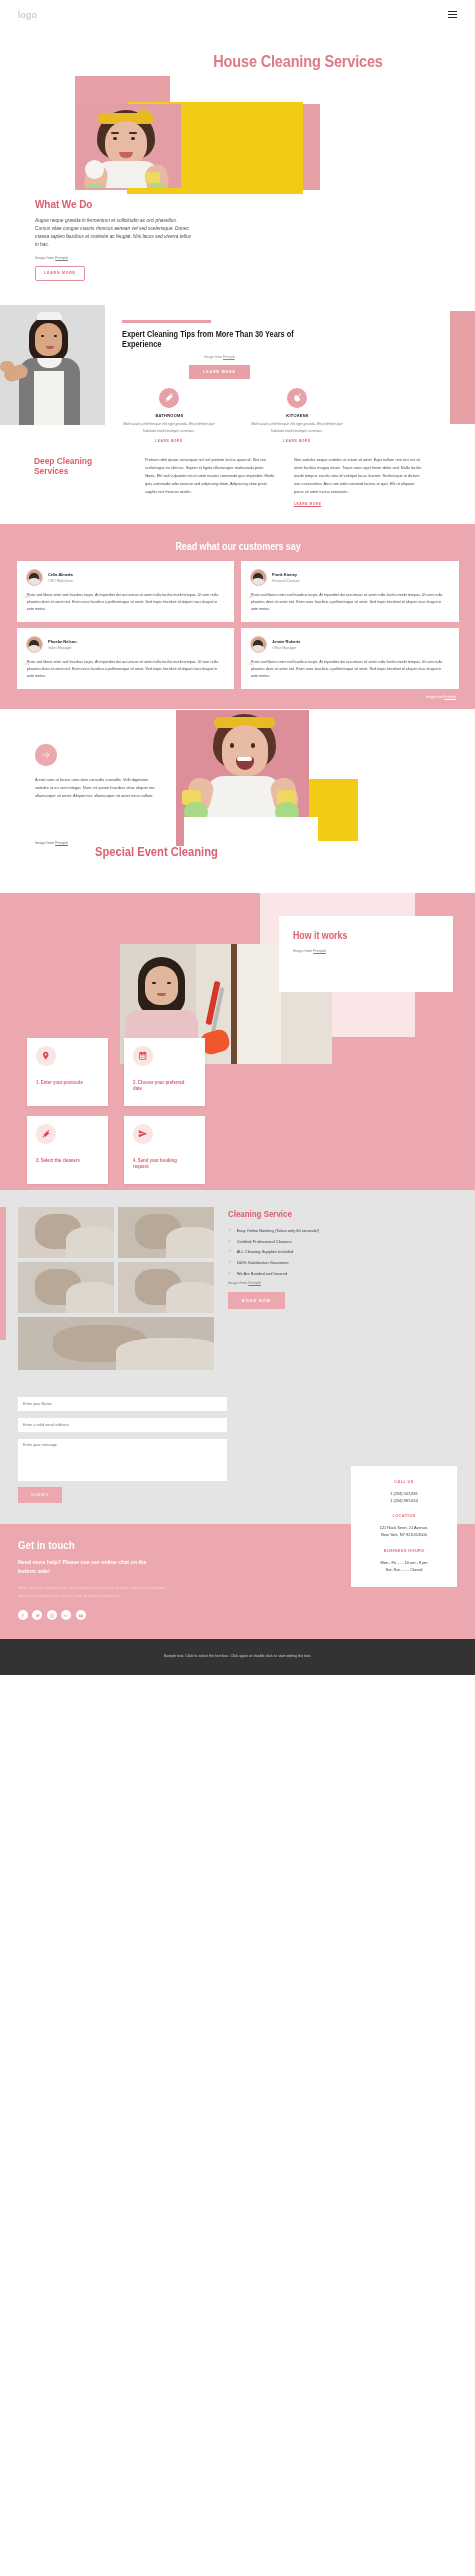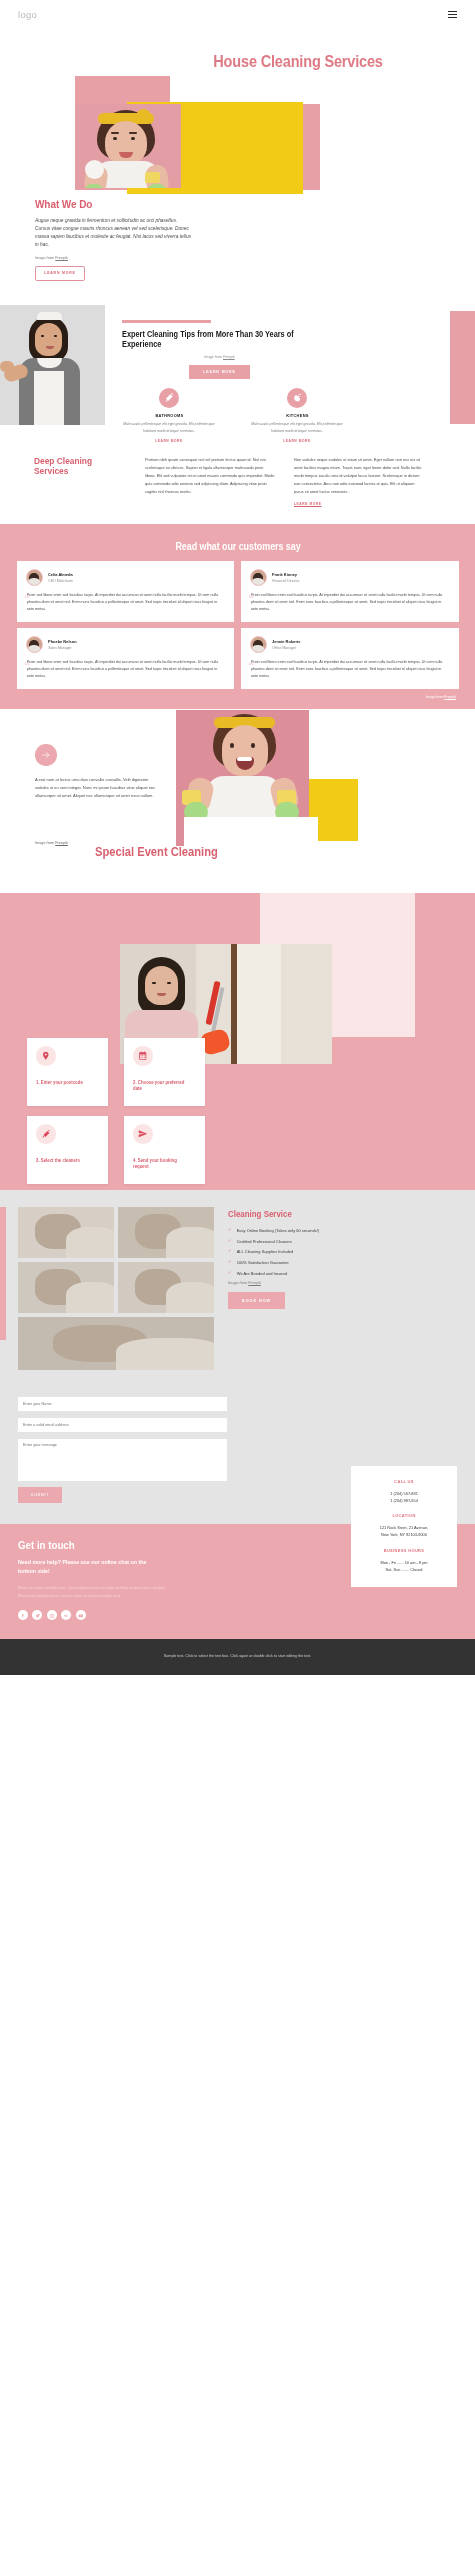--- a/index.html
+++ b/index.html
@@ -597,20 +597,26 @@
         <div class="frame"></div>
       <div class="hair2"></div>
         <div class="face2"></div>
       <div class="eye2 l"></div>
         <div class="eye2 r"></div>
         <div class="mouth2"></div>
       <div class="hoodie"></div>
       <div class="sqblade"></div>
         <div class="squeegee"></div>
         <div class="glove2"></div>
+    </div>
+  </div>
+  <div class="hiw-card">
+    <h2 class="cond">How it works</h2>
+    <div class="credit">
+      <span>Image from </span><a href="#">Freepik</a>
     </div>
   </div>
 
   <div class="step s1">
     <div class="step-icon">
       <svg viewBox="0 0 24 24">
           <path d="M12 2C8.1 2 5 5.1 5 9c0 5.2 7 13 7 13s7-7.8 7-13c0-3.9-3.1-7-7-7zm0 9.5A2.5 2.5 0 1 1 12 6.5a2.5 2.5 0 0 1 0 5z"></path>
         </svg>
     </div>
     <h5 class="cond">1. Enter your postcode</h5>

